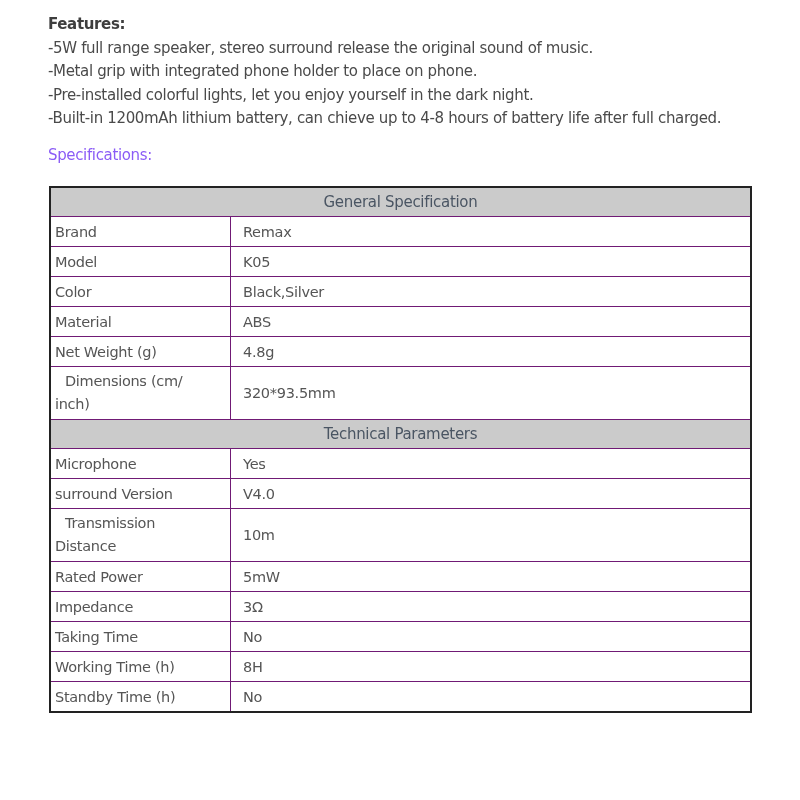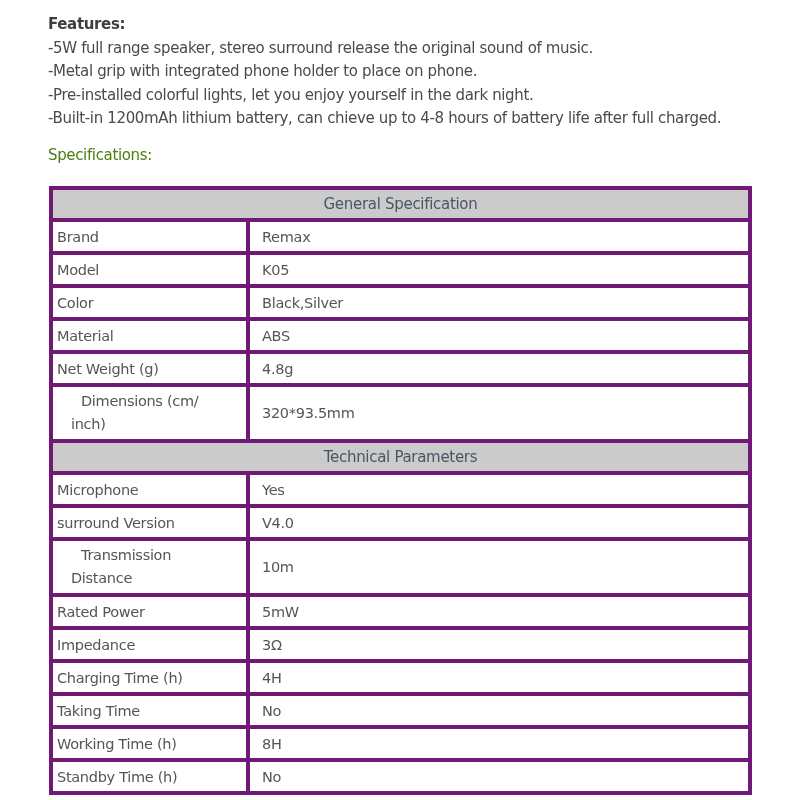--- a/index.html
+++ b/index.html
@@ -27,49 +27,49 @@
   .heading {
     color: #3e3e3e;
     font-weight: bold;
   }
   .spec-heading {
     position: absolute;
     left: 48px;
     top: 146px;
     font-size: 15px;
     letter-spacing: -0.35px;
-    color: #4d7c0f;
+    color: #8b5cf6;
   }
   table.spec {
     position: absolute;
     left: 49px;
     top: 186px;
     width: 703px;
     border-collapse: collapse;
     border: 2px solid #222;
     font-size: 14.5px;
     letter-spacing: -0.3px;
     color: #555;
   }
   table.spec td {
-    border: 4px solid #701a75;
+    border: 1px solid #701a75;
     padding: 0;
     height: 29px;
     vertical-align: middle;
     margin-left: 41px;
   }
   table.spec td.k {
     width: 175px;
     padding-left: 4px;
   }
   table.spec td.v {
     padding-left: 12px;
   }
   table.spec td.k.wrap {
-    padding-left: 18px;
+    padding-left: 4px;
     line-height: 23px;
     height: 52px;
   }
   table.spec td.k.wrap span.first {
     padding-left: 10px;
   }
   table.spec tr.section td {
     background: #cbcbcb;
     text-align: center;
     color: #4a5563;
@@ -137,24 +137,20 @@
     </tr>
     <tr>
       <td class="k">Rated Power</td>
       <td class="v">5mW</td>
     </tr>
     <tr>
       <td class="k">Impedance</td>
       <td class="v">3Ω</td>
     </tr>
     <tr>
-      <td class="k">Charging Time (h)</td>
-      <td class="v">4H</td>
-    </tr>
-    <tr>
       <td class="k">Taking Time</td>
       <td class="v">No</td>
     </tr>
     <tr>
       <td class="k">Working Time (h)</td>
       <td class="v">8H</td>
     </tr>
     <tr>
       <td class="k">Standby Time (h)</td>
       <td class="v">No</td>

